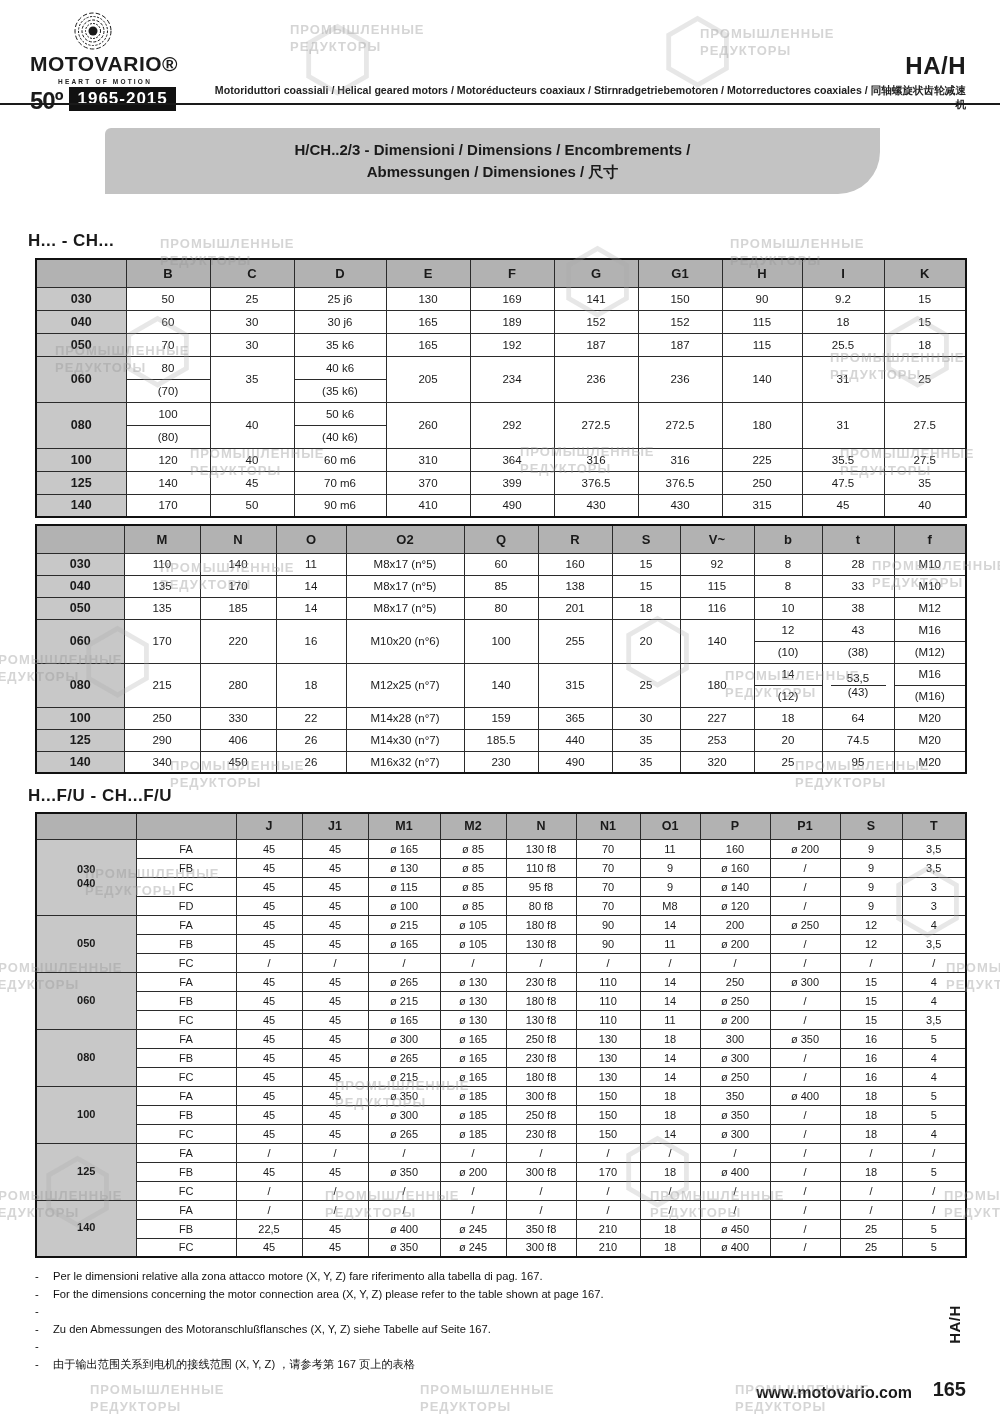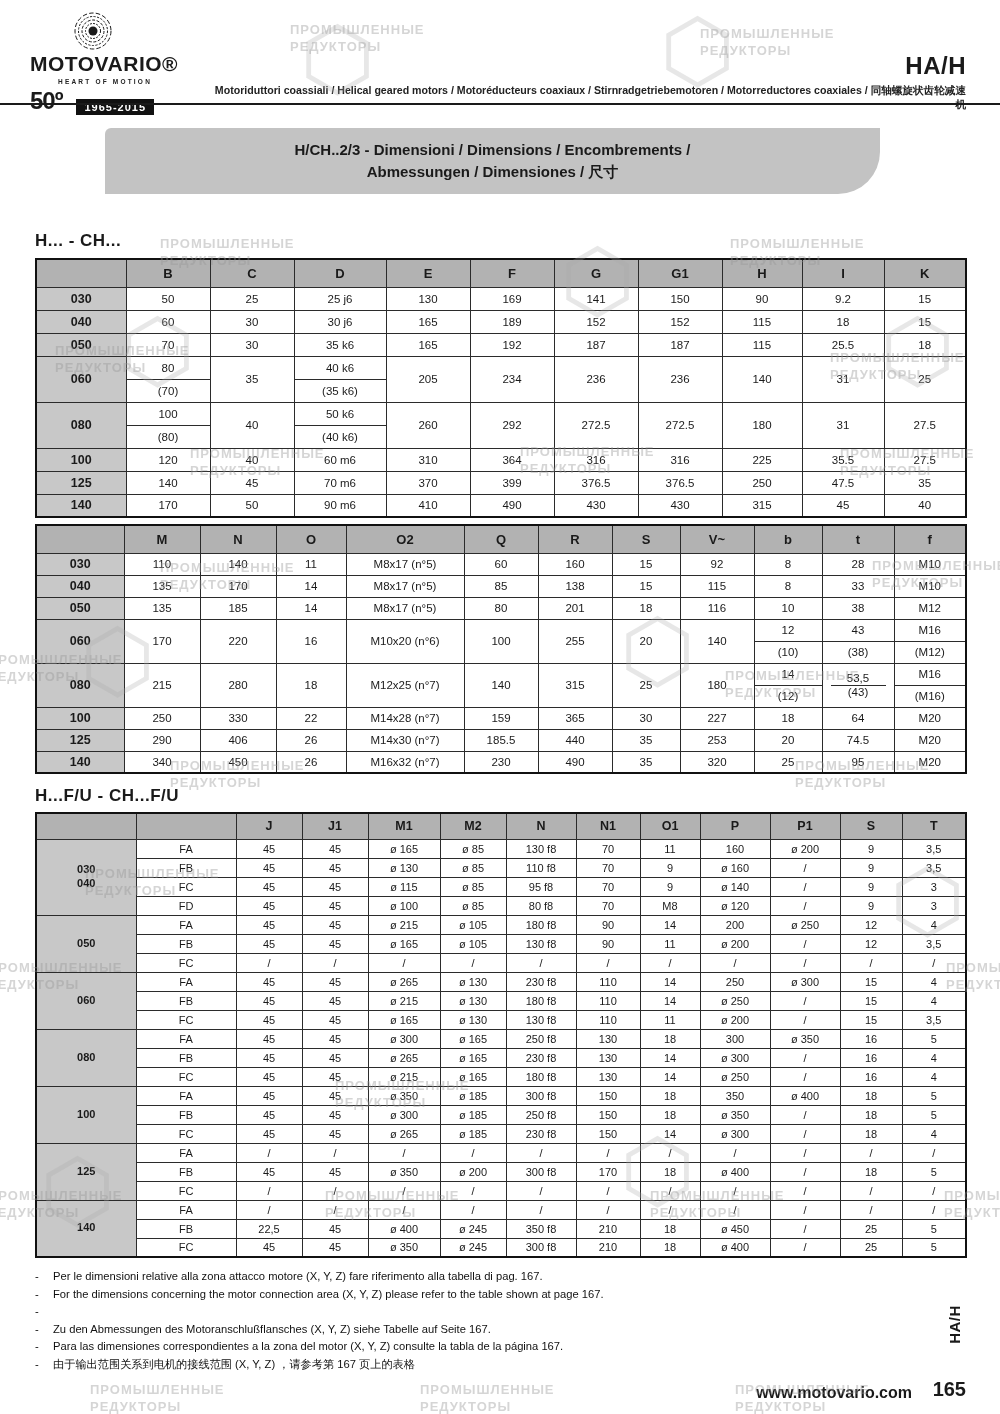--- a/index.html
+++ b/index.html
@@ -10,33 +10,33 @@
   .wm-layer{position:absolute;inset:0;z-index:5;pointer-events:none;}
   .wm{position:absolute;color:rgba(150,150,150,.40);font-size:13px;font-weight:bold;
       line-height:1.3;letter-spacing:1px;white-space:pre-line;}
   .wmhex{position:absolute;color:rgba(170,170,170,.28);font-size:86px;font-weight:normal;}
   
   .hdr{position:absolute;top:0;left:0;width:1000px;height:106px;z-index:2;}
   .logo{position:absolute;left:30px;top:10px;width:180px;text-align:left;}
   .rosette{display:block;margin-left:42px;}
   .brand{font-size:21px;font-weight:bold;letter-spacing:.5px;}
   .tagline{font-size:6.5px;letter-spacing:2.2px;margin:2px 0 2px 28px;font-weight:bold;color:#222;}
-  .anniv{display:flex;align-items:flex-end;gap:14px;}
+  .anniv{display:flex;align-items:flex-start;gap:7px;}
   .fifty{font-size:24px;font-weight:bold;letter-spacing:-1px;}
-  .years{background:#111;color:#fff;font-size:11px;font-weight:bold;padding:2px 8px;letter-spacing:1px;}
+  .years{background:#111;color:#fff;font-size:17px;font-weight:bold;padding:2px 8px;letter-spacing:1px;}
   .prod-code{position:absolute;right:34px;top:52px;font-size:24px;font-weight:bold;letter-spacing:.5px;}
   .hdr-subtitle{position:absolute;right:34px;top:84px;width:760px;text-align:right;font-size:10.6px;font-weight:bold;color:#222;}
   .hdr-rule{position:absolute;left:0;top:103px;width:1000px;height:2px;background:#1a1a1a;}
   
   .banner{position:absolute;z-index:2;left:105px;top:128px;width:775px;height:66px;background:#c3c3c3;
           border-radius:6px 0 0 0;border-bottom-right-radius:42px;display:flex;flex-direction:column;
           align-items:center;justify-content:center;}
   .banner div{font-size:15px;font-weight:bold;line-height:1.45;text-align:center;}
   
-  .sec-title{position:absolute;z-index:2;left:35px;font-size:17px;font-weight:bold;letter-spacing:.5px;}
+  .sec-title{position:absolute;z-index:2;left:28px;font-size:17px;font-weight:bold;letter-spacing:.5px;}
   #sec1-title{top:231px;}
   #sec2-title{top:786px;}
   table{border-collapse:collapse;table-layout:fixed;background:#fff;}
   .dim-table{position:absolute;z-index:2;left:35px;width:930px;border:2.5px solid #111;}
   #table1{top:258px;}
   #table2{top:524px;}
   #table3{top:812px;}
   th,td{border:1.5px solid #2b2b2b;text-align:center;vertical-align:middle;padding:0;overflow:hidden;}
   th{background:#b2b2b2;font-size:13px;font-weight:bold;height:28px;}
   #table3 th{height:26px;font-size:12.5px;}
@@ -851,21 +851,20 @@
       </div>
       <div class="note">
         <span class="dash">-</span>
       </div>
       <div class="note">
         <span class="dash">-</span>
         <span>Zu den Abmessungen des Motoranschlußflansches (X, Y, Z) siehe Tabelle auf Seite 167.</span>
       </div>
       <div class="note">
         <span class="dash">-</span>
-        <span>Para las dimensiones correspondientes a la zona del motor (X, Y, Z) consulte la tabla de la página 167.</span>
       </div>
       <div class="note">
         <span class="dash">-</span>
         <span>由于输出范围关系到电机的接线范围 (X, Y, Z) ，请参考第 167 页上的表格</span>
       </div>
     </div>
 
   <div class="site">www.motovario.com</div>
   <div class="pageno">165</div>
   <div class="side-tab">HA/H</div>

